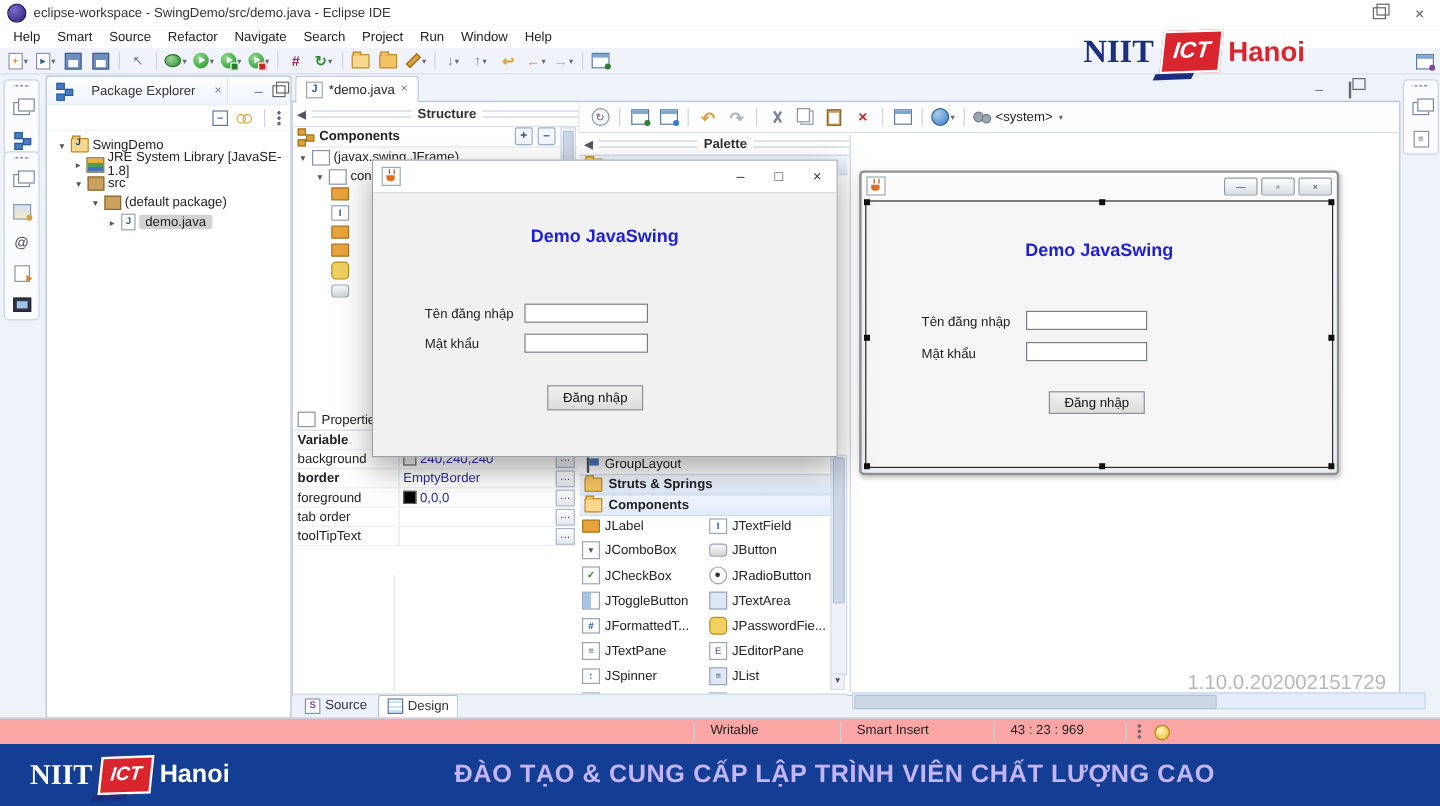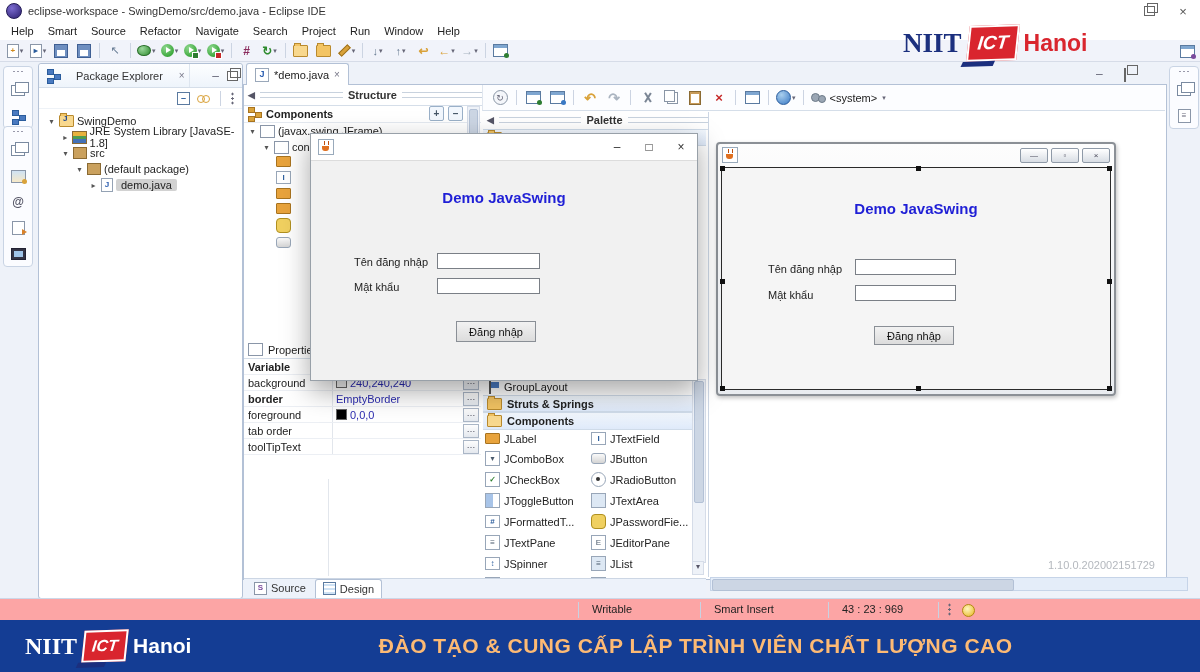--- a/index.html
+++ b/index.html
@@ -148,21 +148,21 @@
   .btab{display:flex;align-items:center;gap:4px;height:18px;padding:0 7px;color:#333;}
   .btab.active{background:#fff;border:1px solid #b3c1d6;border-bottom:none;border-radius:3px 3px 0 0;}
   .srcic{width:11px;height:11px;border:1px solid #8a96a8;background:#fff;color:#7a4a9c;font-size:8px;font-weight:bold;text-align:center;line-height:10px;}
   .desic{width:11px;height:11px;border:1px solid #5a7aa0;background:repeating-linear-gradient(0deg,#cfe2f4 0 2px,#fff 2px 4px);}
   
   .statusbar{left:0;top:598px;width:1200px;height:22px;background:#fca5a5;border-top:1px solid #ccd7e8;}
   .st-sep{position:absolute;top:3px;width:1px;height:16px;background:#c8d2e2;}
   .bulb{width:11px;height:11px;border-radius:50%;background:radial-gradient(circle at 40% 35%,#fff6c0,#e8b520);border:1px solid #b08a10;}
   
   .banner{left:0;top:620px;width:1200px;height:52px;display:flex;align-items:center;}
-  .slogan{flex:1;text-align:center;color:#fdba74;font-weight:bold;font-size:21px;letter-spacing:.5px;}
+  .slogan{flex:1;text-align:center;color:#c4b5fd;font-weight:bold;font-size:21px;letter-spacing:.5px;}
   .logo{display:flex;align-items:center;gap:6px;}
   .logo .niit{font-family:"Liberation Serif",serif;font-weight:bold;}
   .ictbox{display:flex;align-items:center;justify-content:center;background:#d9252e;transform:skewX(-8deg) rotate(-2deg);border:2px solid #fff;font-weight:bold;font-style:italic;color:#fff;position:relative;}
   .ictbox::after{content:"";position:absolute;left:-6px;bottom:-7px;width:70%;height:5px;background:#1b2f7e;transform:skewX(-20deg);}
   .hanoi{font-weight:bold;}
 </style>
 </head>
 <body>
 
 <div class="root">
@@ -650,21 +650,21 @@
           <span class="handle" style="left:50%;bottom:-2px;"></span>
           <span class="handle" style="right:-2px;bottom:-2px;"></span>
         <div class="blue-title" style="margin-top:32px;">Demo JavaSwing</div>
         <span class="abs" style="left:46px;top:95px;">Tên đăng nhập</span>
         <span class="abs field" style="left:133px;top:91px;width:101px;"></span>
         <span class="abs" style="left:46px;top:121px;">Mật khẩu</span>
         <span class="abs field" style="left:133px;top:117px;width:101px;"></span>
         <span class="abs swing-btn" style="left:152px;top:158px;width:78px;height:17px;">Đăng nhập</span>
       </div>
     </div>
-    <div class="abs" style="right:10px;top:447px;color:#b4b8be;font-size:11px;">1.10.0.202002151729</div>
+    <div class="abs" style="right:10px;top:447px;color:#b4b8be;font-size:17px;">1.10.0.202002151729</div>
   </div>
   <div class="abs" style="left:710px;top:577px;width:478px;height:14px;background:#e4edf9;border:1px solid #c6d4e8;box-sizing:border-box;">
     <div class="thumb" style="margin:1px;width:300px;height:10px;"></div>
   </div>
 
   
   <div class="abs flex" style="left:244px;top:578px;width:462px;height:19px;background:#edf2fa;border-top:1px solid #ccd6e4;padding-left:3px;box-sizing:border-box;gap:2px;">
     <span class="btab">
       <span class="srcic">S</span>
       <span>Source</span>

